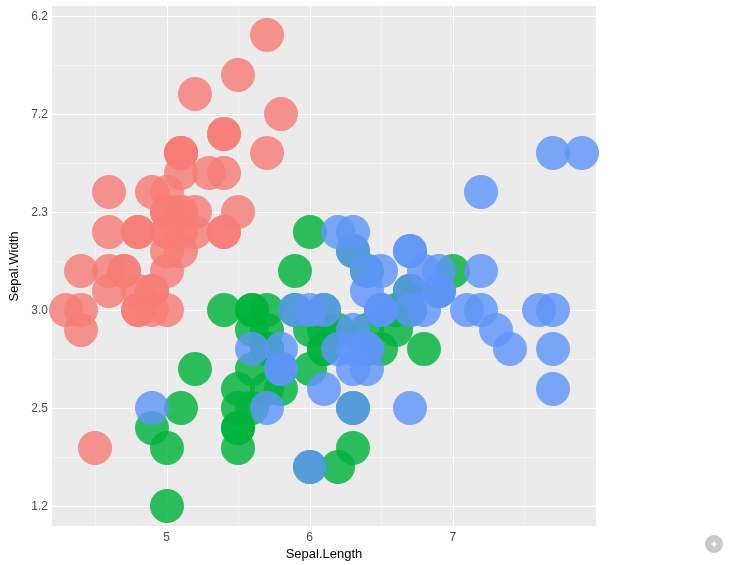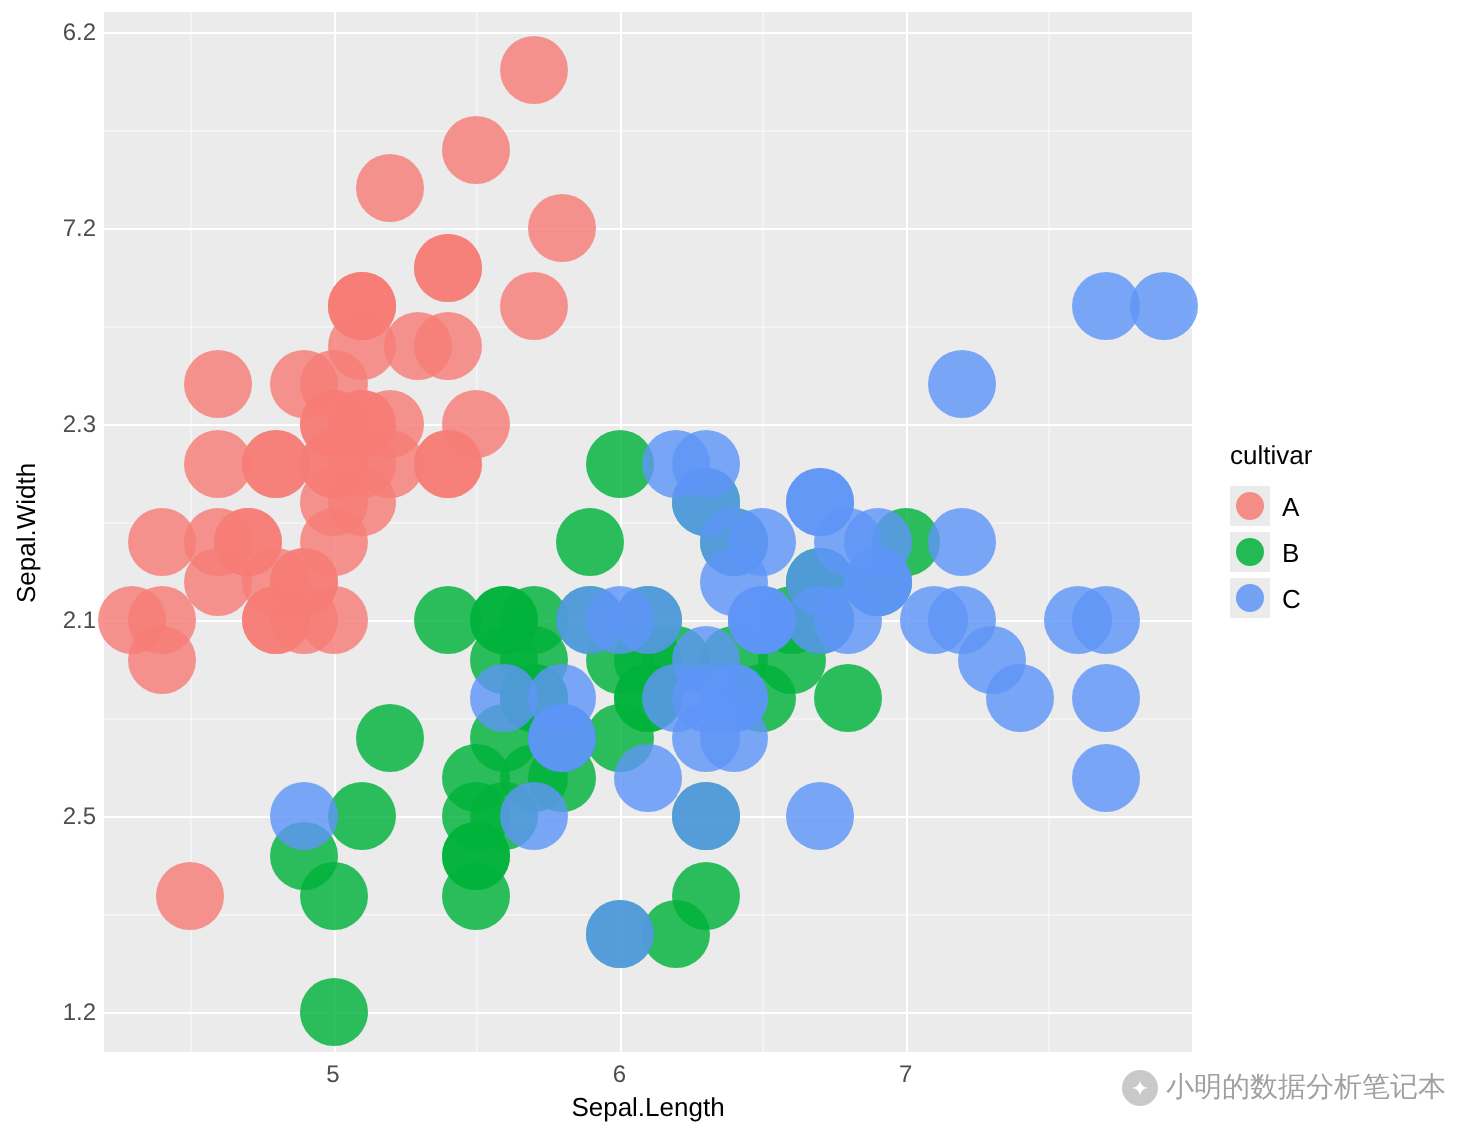--- a/index.html
+++ b/index.html
@@ -328,50 +328,26 @@
       <div class="point" style="left: 329.263px; top: 304.151px; background: rgb(94, 149, 246);"></div>
       <div class="point" style="left: 286.316px; top: 225.66px; background: rgb(94, 149, 246);"></div>
       <div class="point" style="left: 243.368px; top: 304.151px; background: rgb(94, 149, 246);"></div>
     </div>
 
   <div class="axis-label-x">Sepal.Length</div>
   <div class="axis-label-y">
     <span>Sepal.Width</span>
   </div>
 
-  <div class="legend">
-    <div class="legend-title">cultivar</div>
-    <div id="legend-items">
-        <div class="legend-item">
-          <div class="legend-swatch">
-            <div class="legend-dot" style="background: rgb(246, 125, 118);"></div>
-          </div>
-          <span>A</span>
-        </div>
-        <div class="legend-item">
-          <div class="legend-swatch">
-            <div class="legend-dot" style="background: rgb(0, 178, 58);"></div>
-          </div>
-          <span>B</span>
-        </div>
-        <div class="legend-item">
-          <div class="legend-swatch">
-            <div class="legend-dot" style="background: rgb(94, 149, 246);"></div>
-          </div>
-          <span>C</span>
-        </div>
-      </div>
-  </div>
 
   <div class="watermark">
     <span class="wm-icon">✦</span>
-    <span>小明的数据分析笔记本</span>
   </div>
 <div class="axis-tick-x" style="left: 166.526px;">5</div>
     <div class="axis-tick-x" style="left: 309.684px;">6</div>
     <div class="axis-tick-x" style="left: 452.842px;">7</div>
     <div class="axis-tick-y" style="top: 506.377px;">1.2</div>
     <div class="axis-tick-y" style="top: 408.264px;">2.5</div>
-    <div class="axis-tick-y" style="top: 310.151px;">2.1</div>
+    <div class="axis-tick-y" style="top: 310.151px;">3.0</div>
     <div class="axis-tick-y" style="top: 212.038px;">2.3</div>
     <div class="axis-tick-y" style="top: 113.925px;">7.2</div>
     <div class="axis-tick-y" style="top: 15.8113px;">6.2</div>
   </div>
 
 </body></html>

